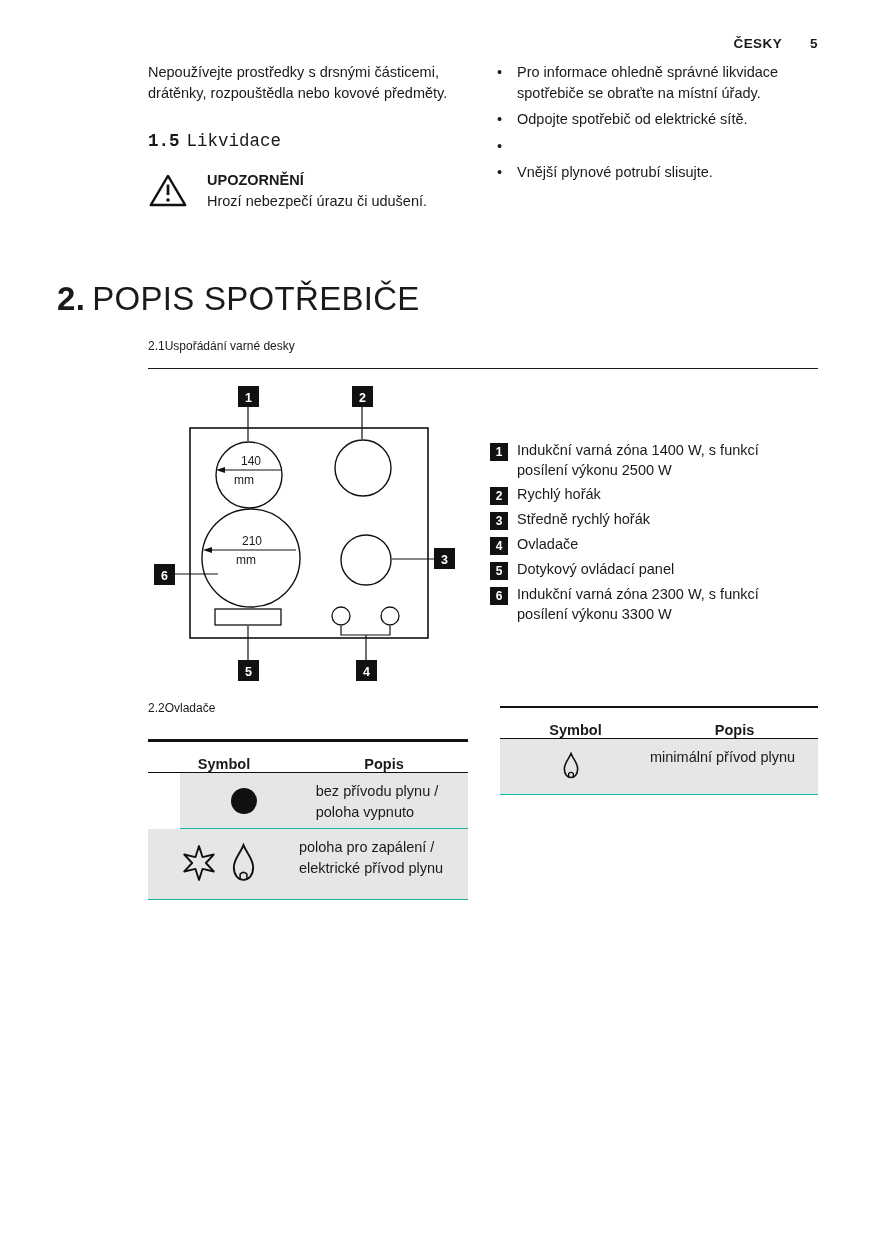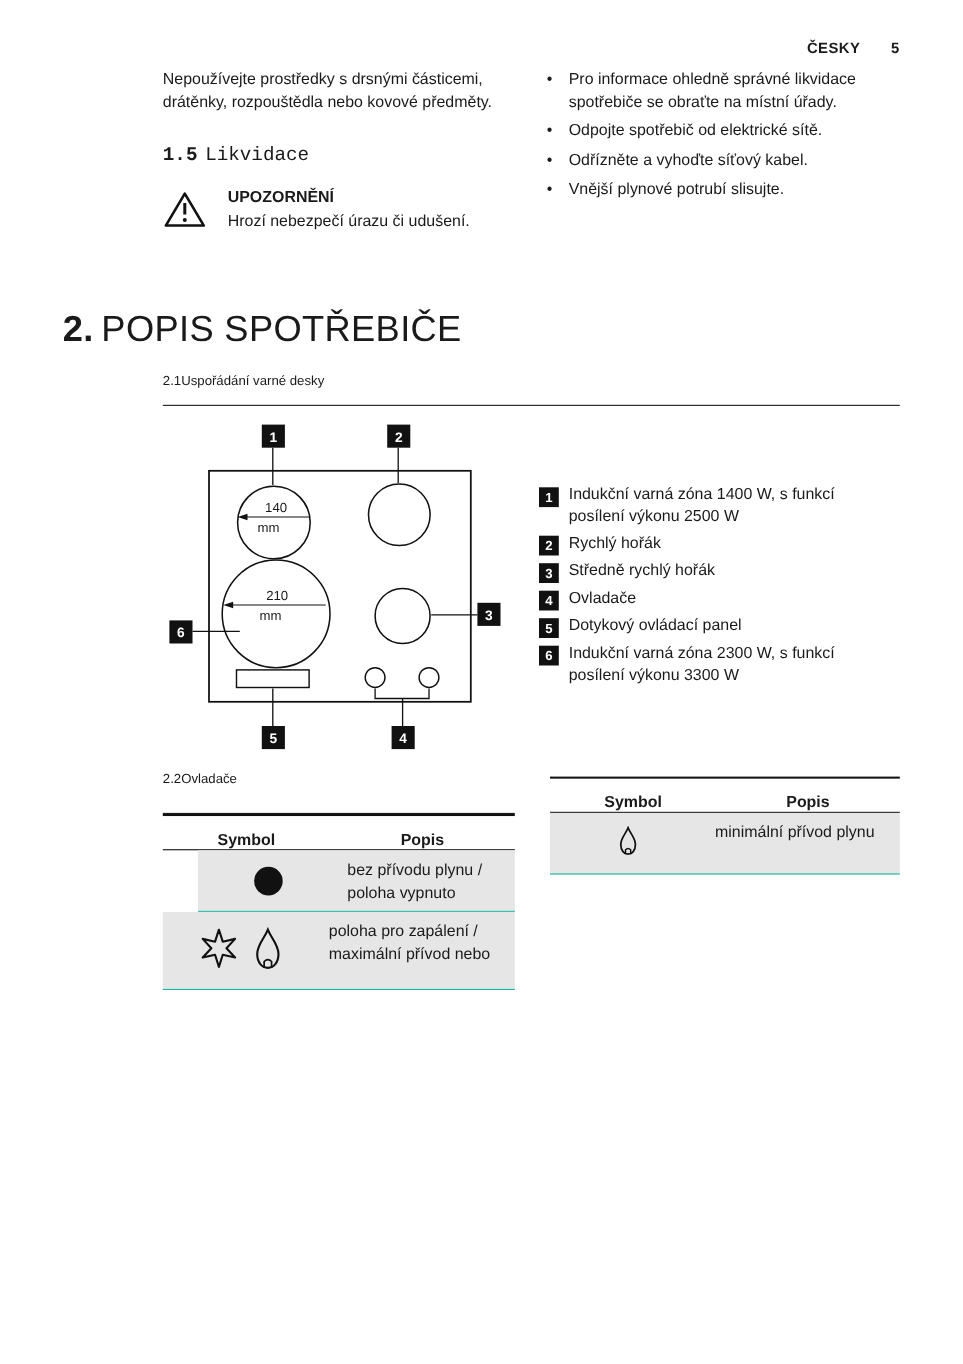--- a/index.html
+++ b/index.html
@@ -78,21 +78,20 @@
     <div class="bullet-item">
       <span class="bullet-glyph">•</span>
       <span>Pro informace ohledně správné likvidace spotřebiče se obraťte na místní úřady.</span>
     </div>
     <div class="bullet-item">
       <span class="bullet-glyph">•</span>
       <span>Odpojte spotřebič od elektrické sítě.</span>
     </div>
     <div class="bullet-item">
       <span class="bullet-glyph">•</span>
-      <span>Odřízněte a vyhoďte síťový kabel.</span>
     </div>
     <div class="bullet-item">
       <span class="bullet-glyph">•</span>
       <span>Vnější plynové potrubí slisujte.</span>
     </div>
   </div>
 
   <h1 class="h1"><span class="num">2.</span><span>POPIS SPOTŘEBIČE</span></h1>
 
   <h3 class="sec-rule sec21"><span class="num">2.1</span><span>Uspořádání varné desky</span></h3>
@@ -194,21 +193,21 @@
             <path d="M17,1 L20.3,11.4 L30.9,9 L23.5,17 L30.9,25 L20.3,22.6 L17,33 L13.7,22.6 L3.1,25 L10.5,17 L3.1,9 L13.7,11.4 Z" fill="none" stroke="#111" stroke-width="1.8" stroke-linejoin="round"></path>
           </svg>
         </span>
         <span>
           <svg width="29" height="39" viewBox="0 0 30 40">
             <path d="M15 2 C12 10 5 16 5 25 C5 33 9.5 38 15 38 C20.5 38 25 33 25 25 C25 16 18 10 15 2 Z" fill="none" stroke="#111" stroke-width="2"></path>
             <path d="M11.5 38 L11.5 32 Q15 28.5 18.5 32 L18.5 38" fill="none" stroke="#111" stroke-width="1.6"></path>
           </svg>
         </span>
       </div>
-      <div class="t-col2 txt-cell">poloha pro zapálení / maximální přívod nebo</div>
+      <div class="t-col2 txt-cell">poloha pro zapálení / elektrické přívod plynu</div>
     </div>
   </div>
 
   <div class="sym-table tbl-right">
     <div class="t-head">
       <div class="t-col1">Symbol</div>
       <div class="t-col2">Popis</div>
     </div>
     <div class="t-row" style="height:55px;">
       <div class="t-col1 sym-cell">

